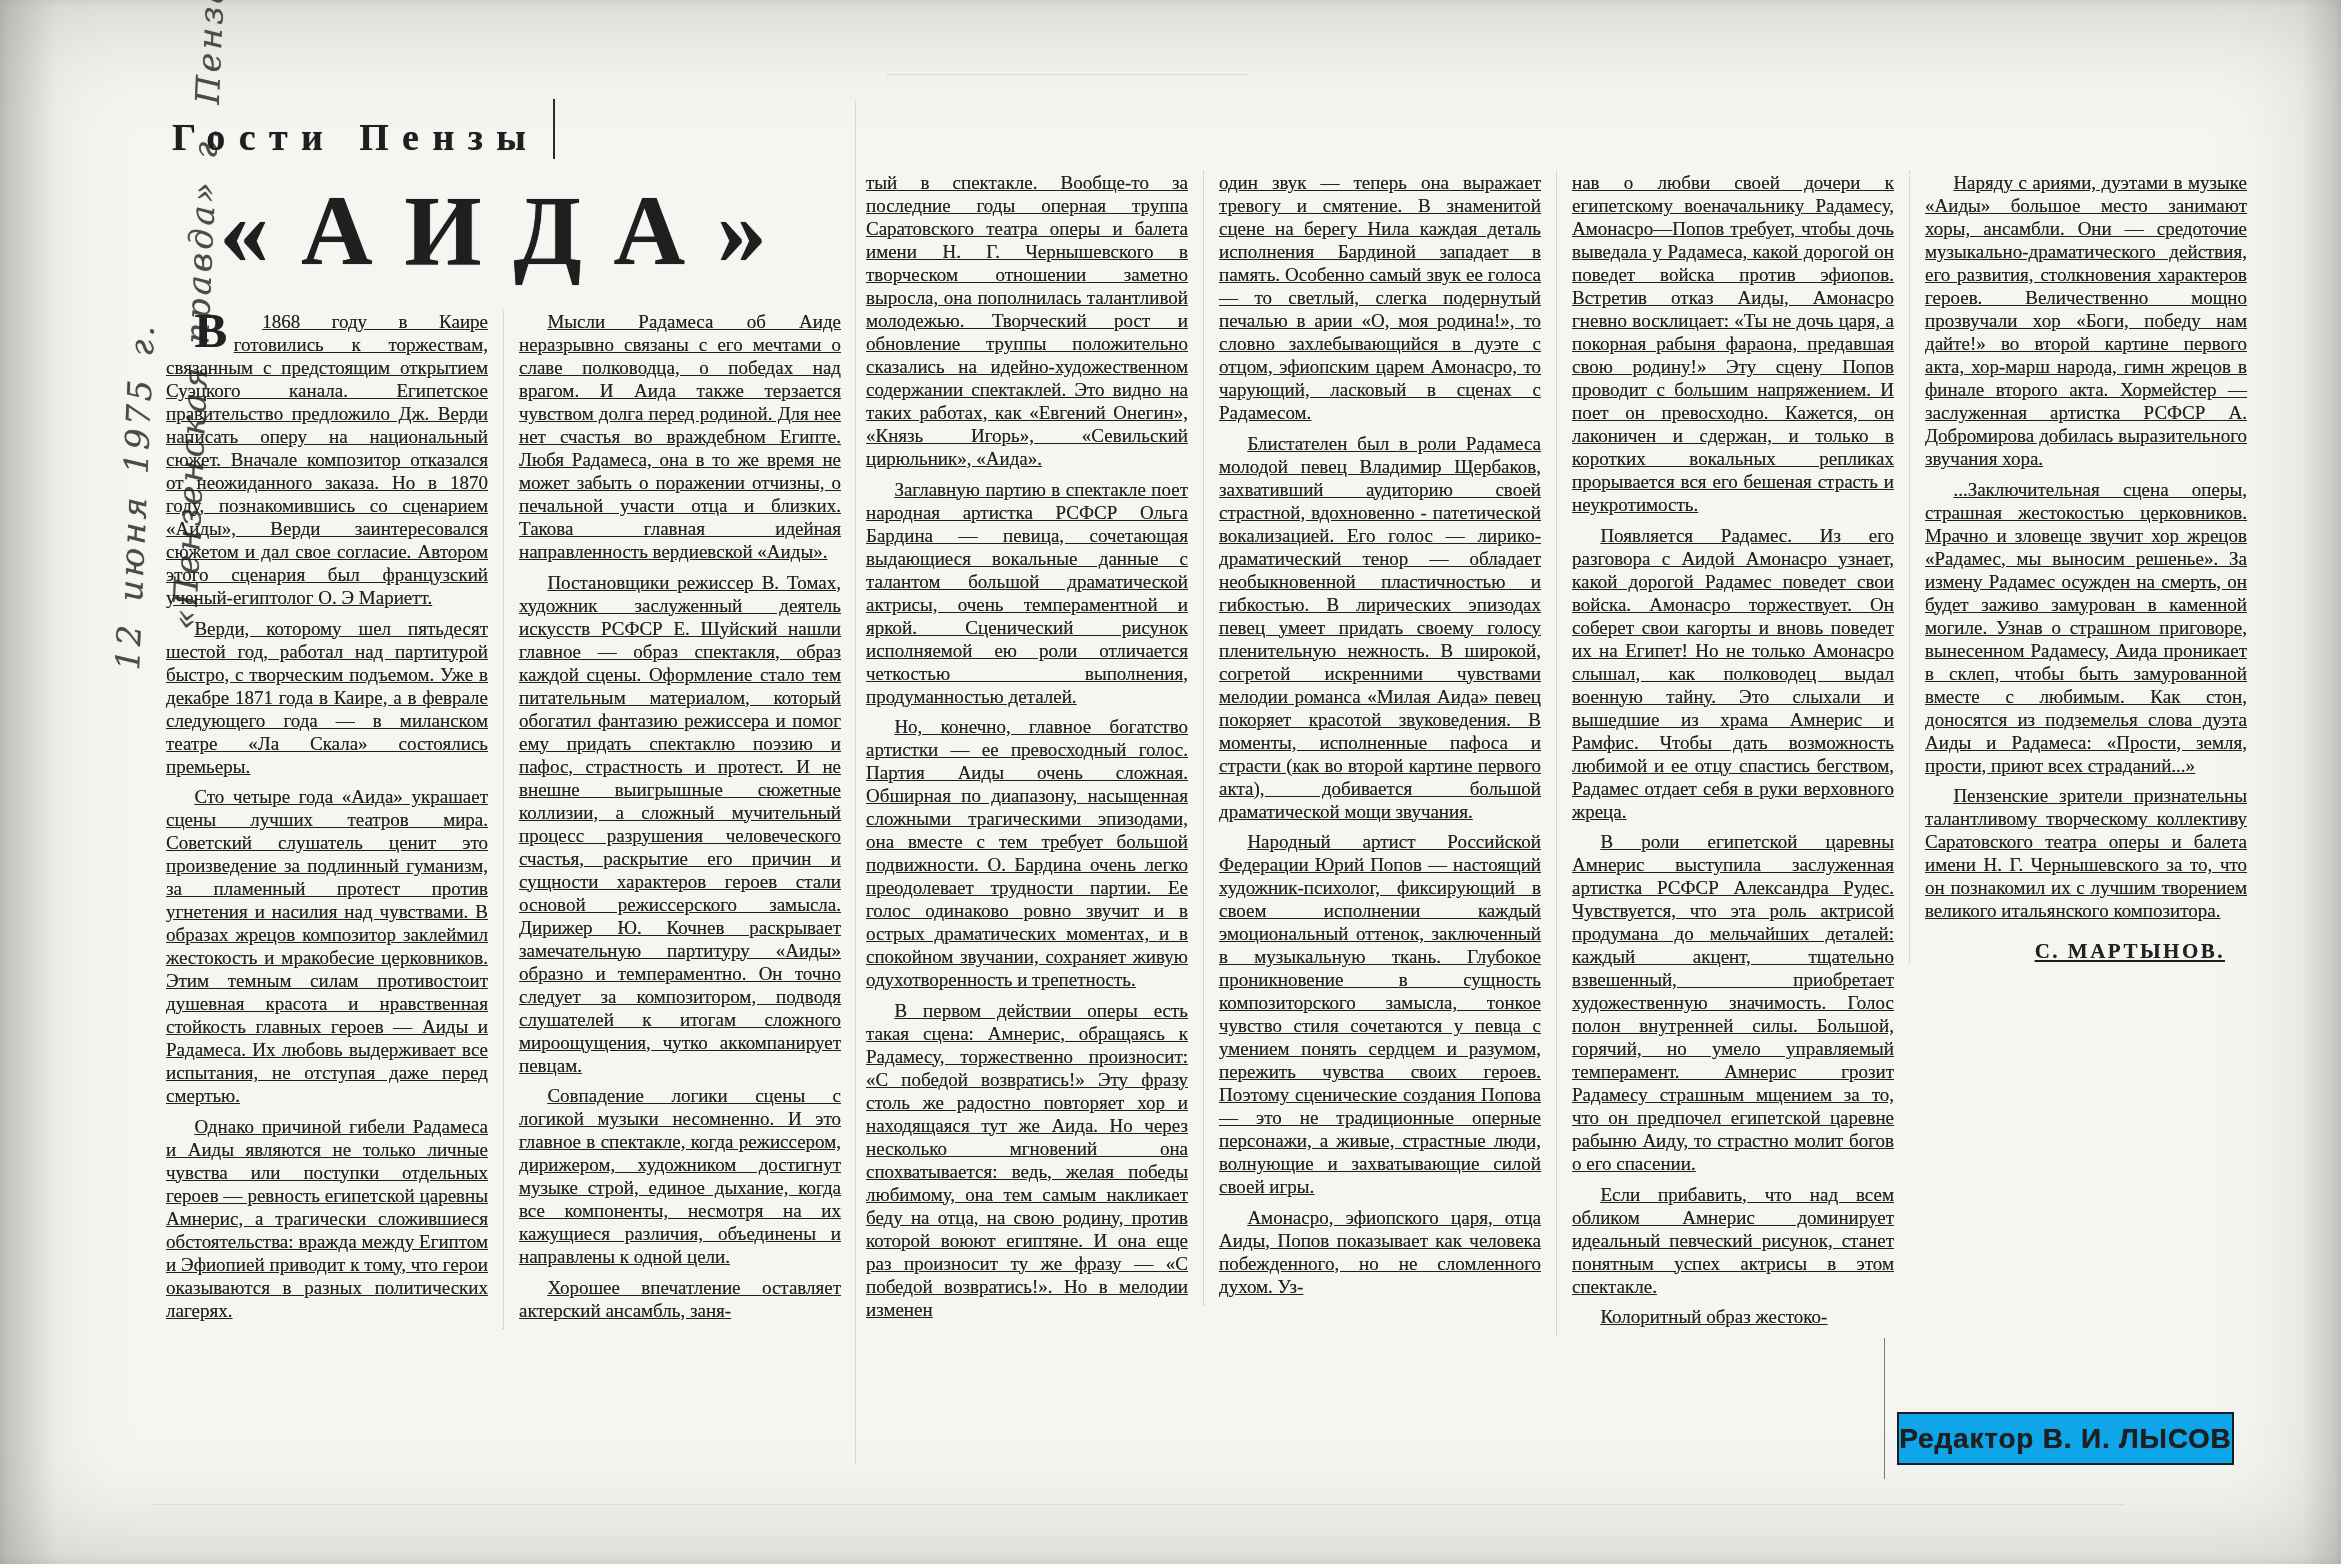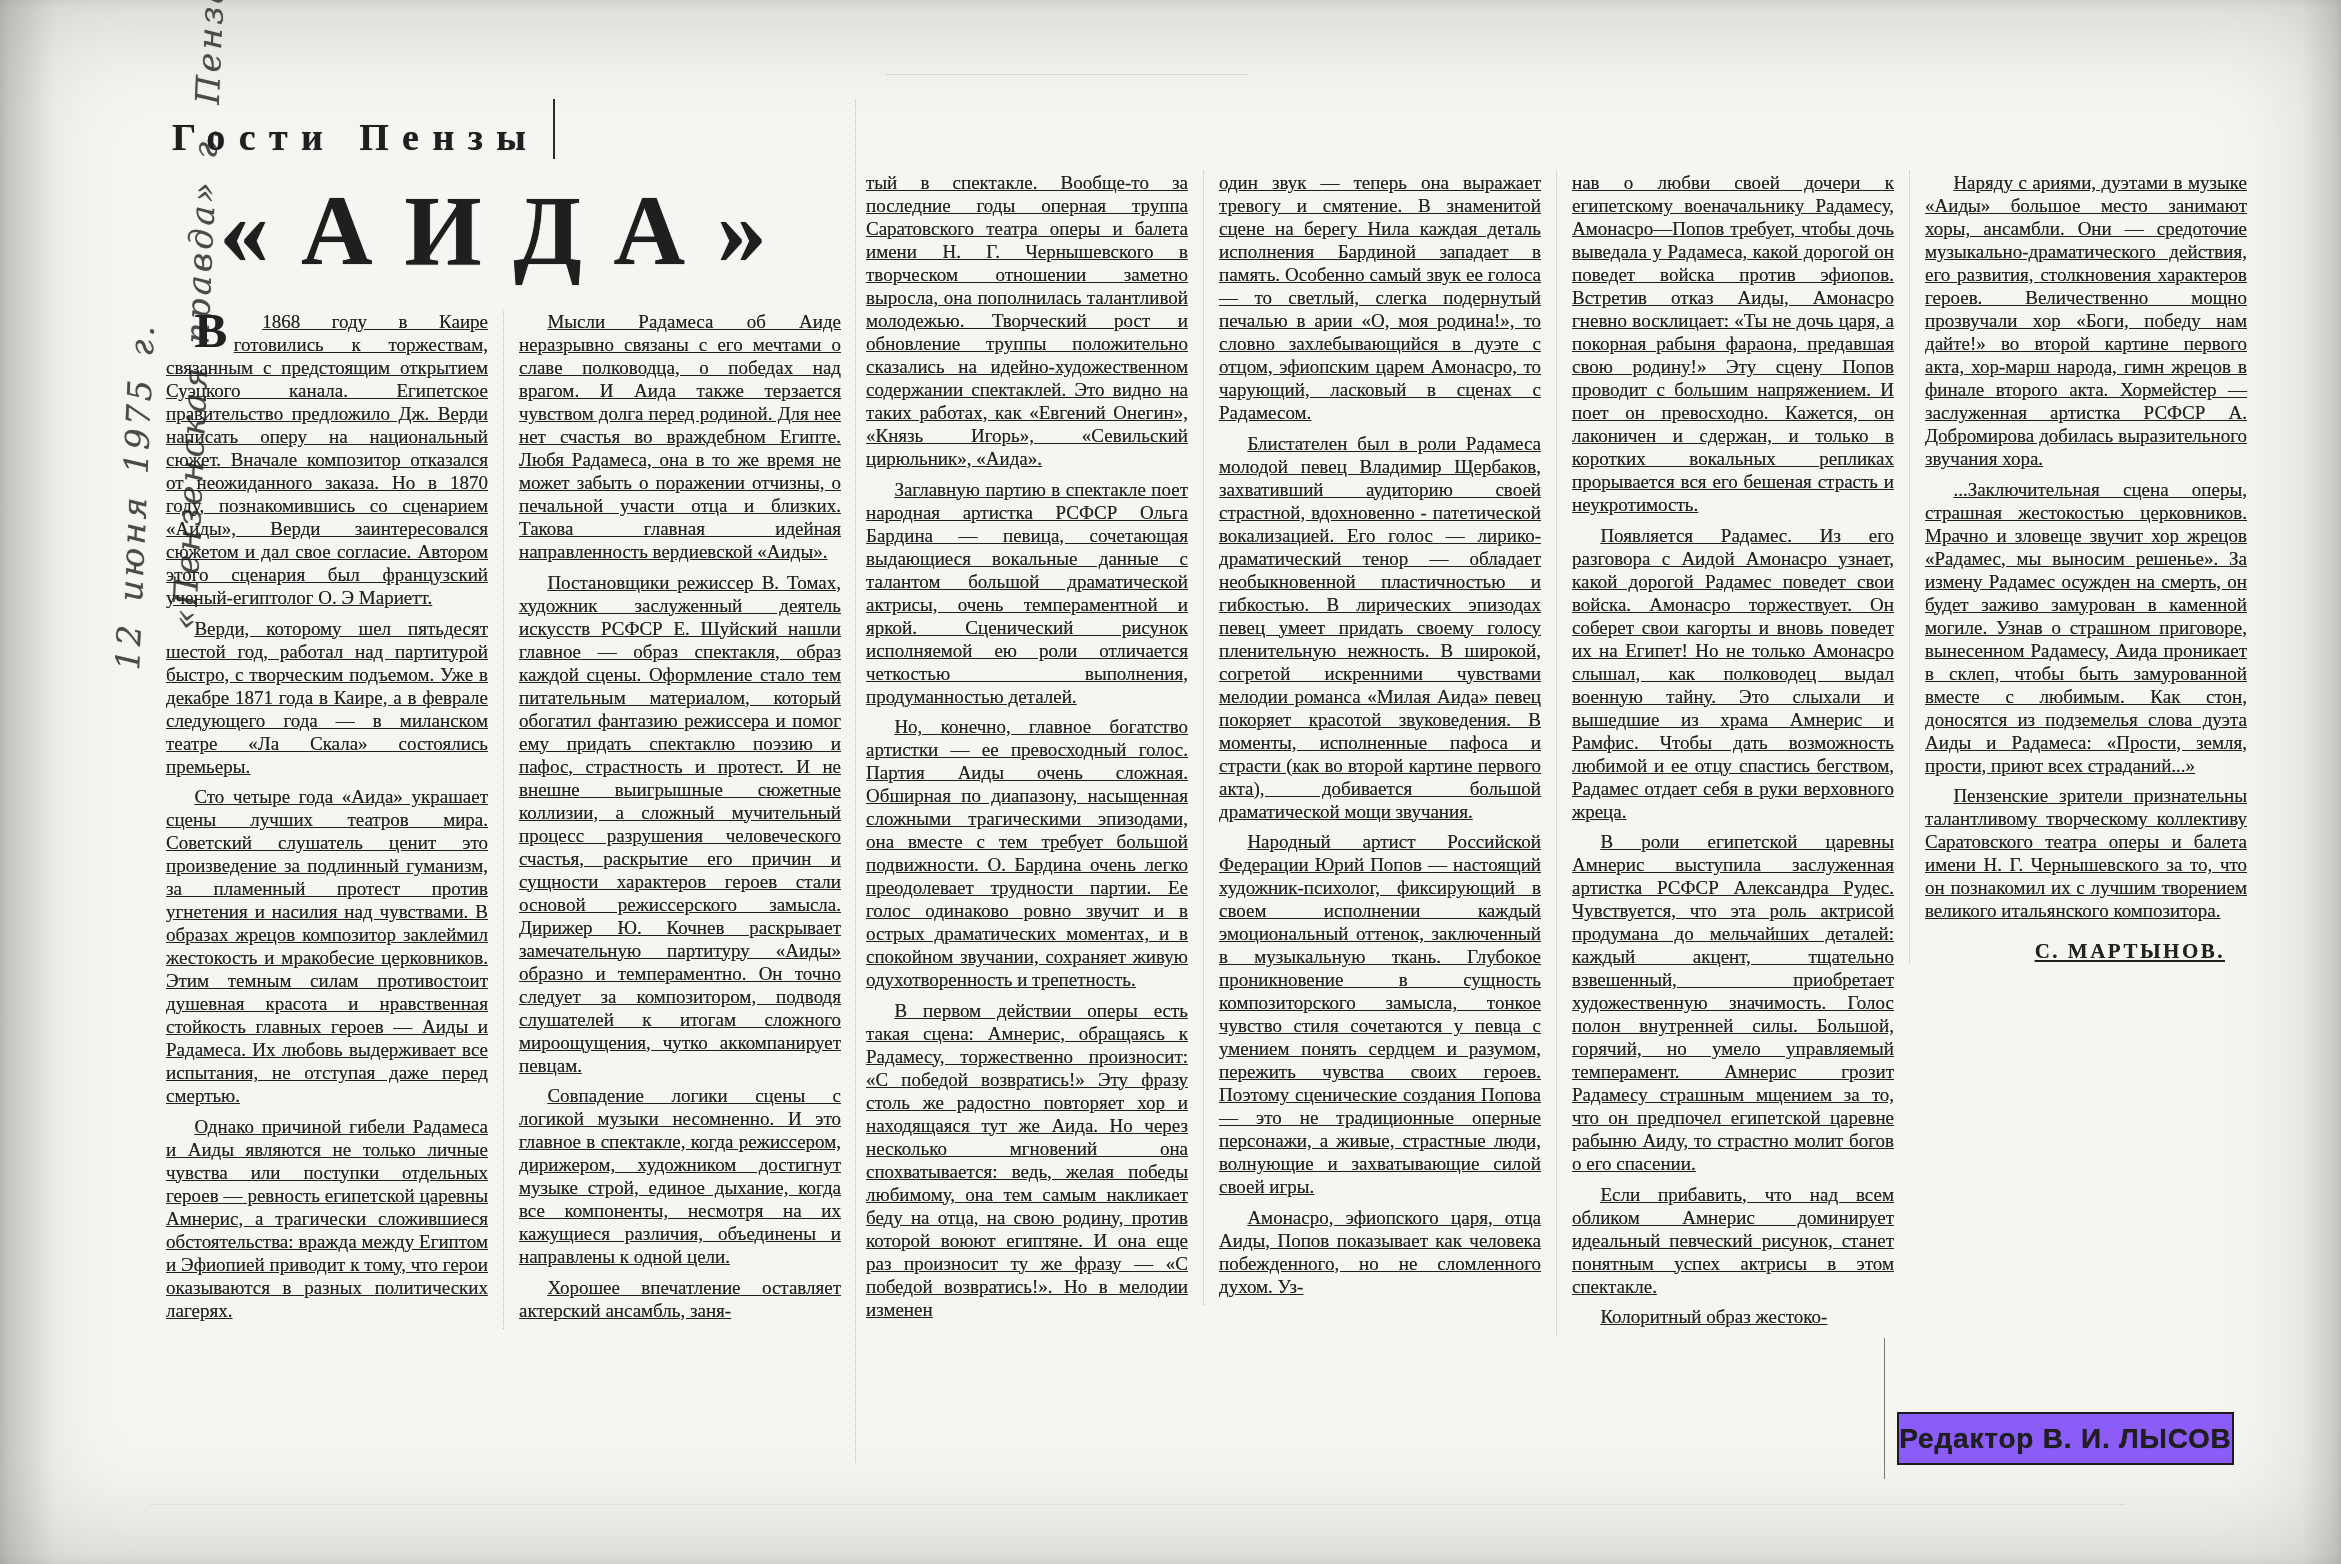--- a/index.html
+++ b/index.html
@@ -146,21 +146,21 @@
     height: 141px;
     border-left: 1.7px solid #7a7a74;
   }
   .editor-box {
     position: absolute;
     left: 1897px;
     top: 1412px;
     width: 333px;
     height: 49px;
     border: 2.5px solid #1c1c1c;
-    background: #8b5cf6;
+    background: #0ea5e9;
     display: flex;
     align-items: center;
     justify-content: center;
     font-family: "Liberation Sans", sans-serif;
     font-weight: bold;
     font-size: 28px;
     letter-spacing: 0.8px;
     text-shadow: 0 0 0.7px rgba(0,0,0,0.7);
   }
 </style>

